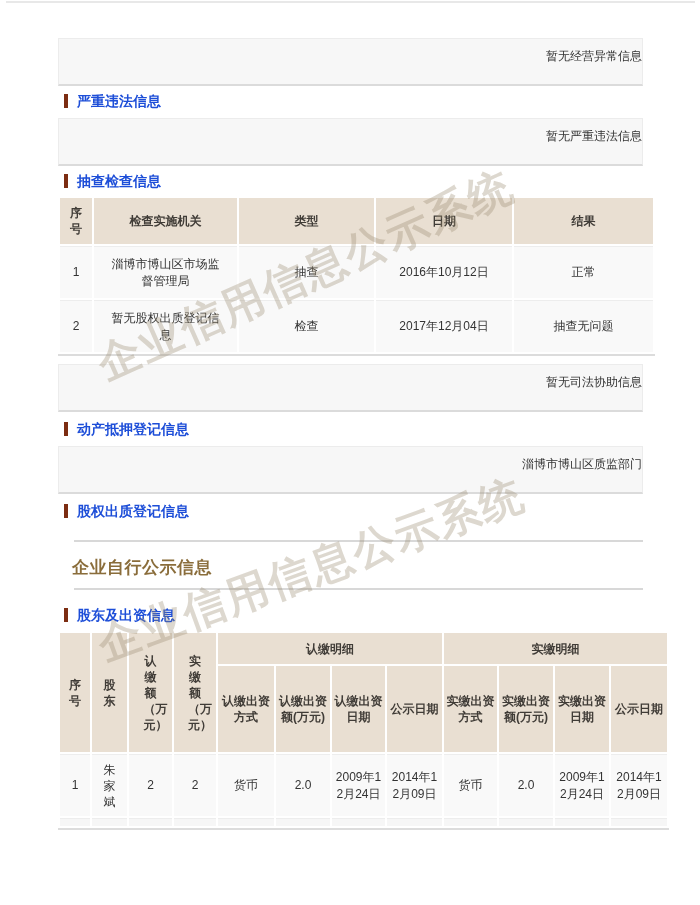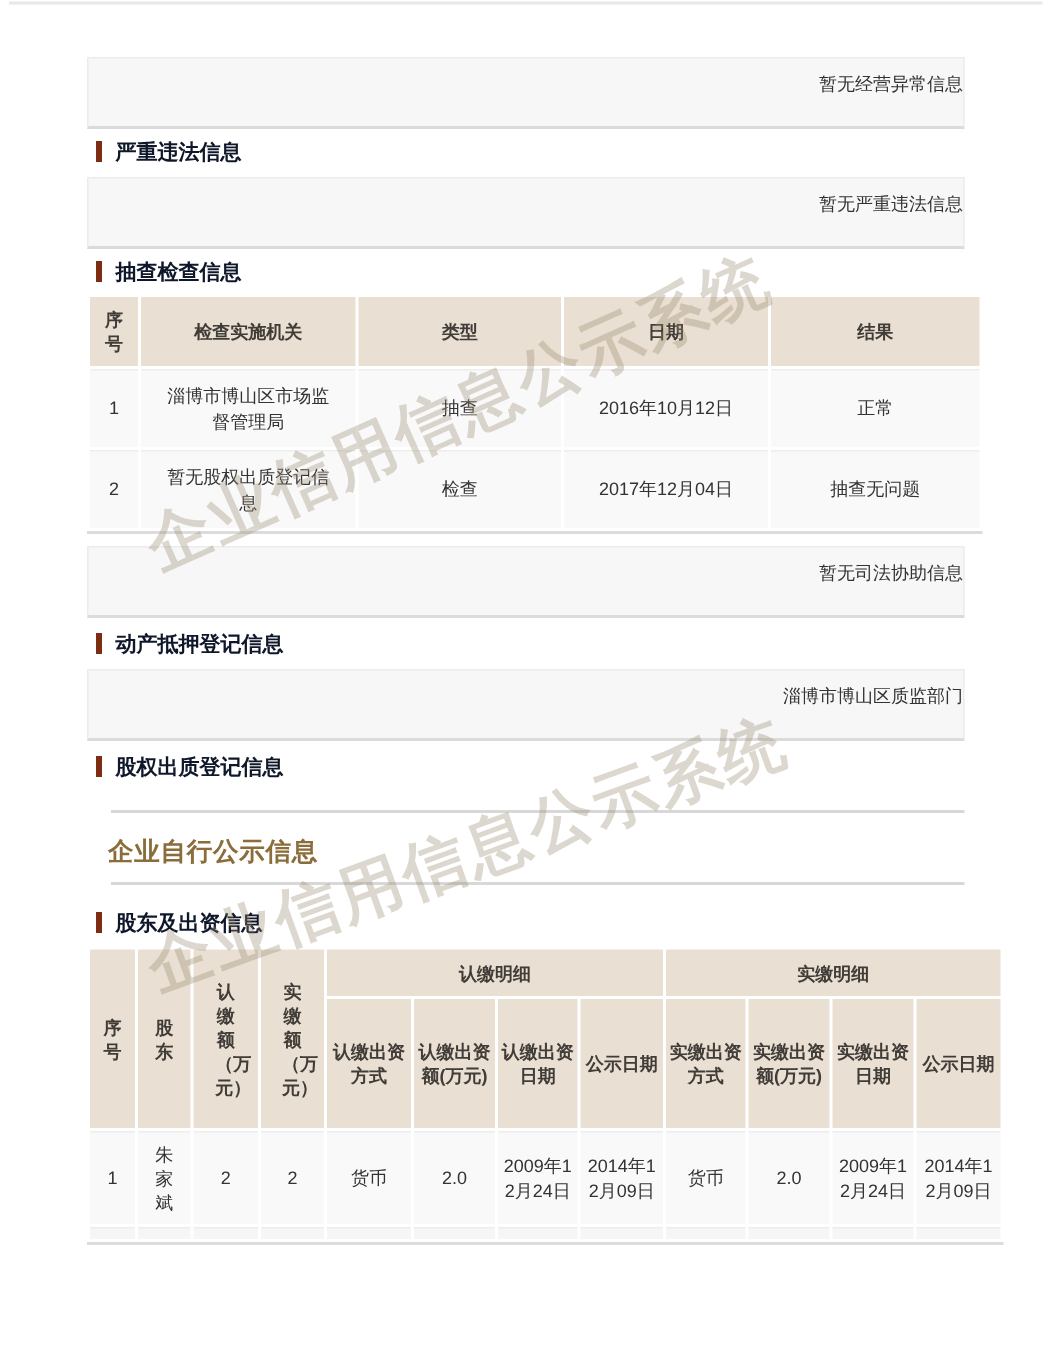--- a/index.html
+++ b/index.html
@@ -15,21 +15,21 @@
   
   .empty-box {
     height:48px; line-height:34px; background:#f7f7f7;
     border:1px solid #ececec; border-bottom:2px solid #dbdbdb;
     text-align:right; font-size:12px; color:#333;
   }
 
   
   .sec-h { display:flex; align-items:center; height:18px; margin-left:6px; }
   .sec-bar { width:4px; height:14px; background:#7c2d12; margin-right:9px; }
-  .sec-label { font-size:14px; font-weight:bold; color:#0f172a; line-height:18px; }
+  .sec-label { font-size:14px; font-weight:bold; color:#1d4ed8; line-height:18px; }
 
   
   table { border-collapse:separate; border-spacing:2px; table-layout:fixed; width:585px;
           border-bottom:2px solid #dcdcdc; }
   th { background:#e9dfd2; color:#403c37; font-size:12px; font-weight:bold;
        text-align:center; vertical-align:middle; line-height:16px; padding:0 2px;
        word-break:break-all; }
   td { background:#f9f9f9; font-size:12px; color:#333; text-align:center;
        vertical-align:middle; line-height:17px; padding:0 3px;
        word-break:break-all; border-top:1px solid #ededed; }

